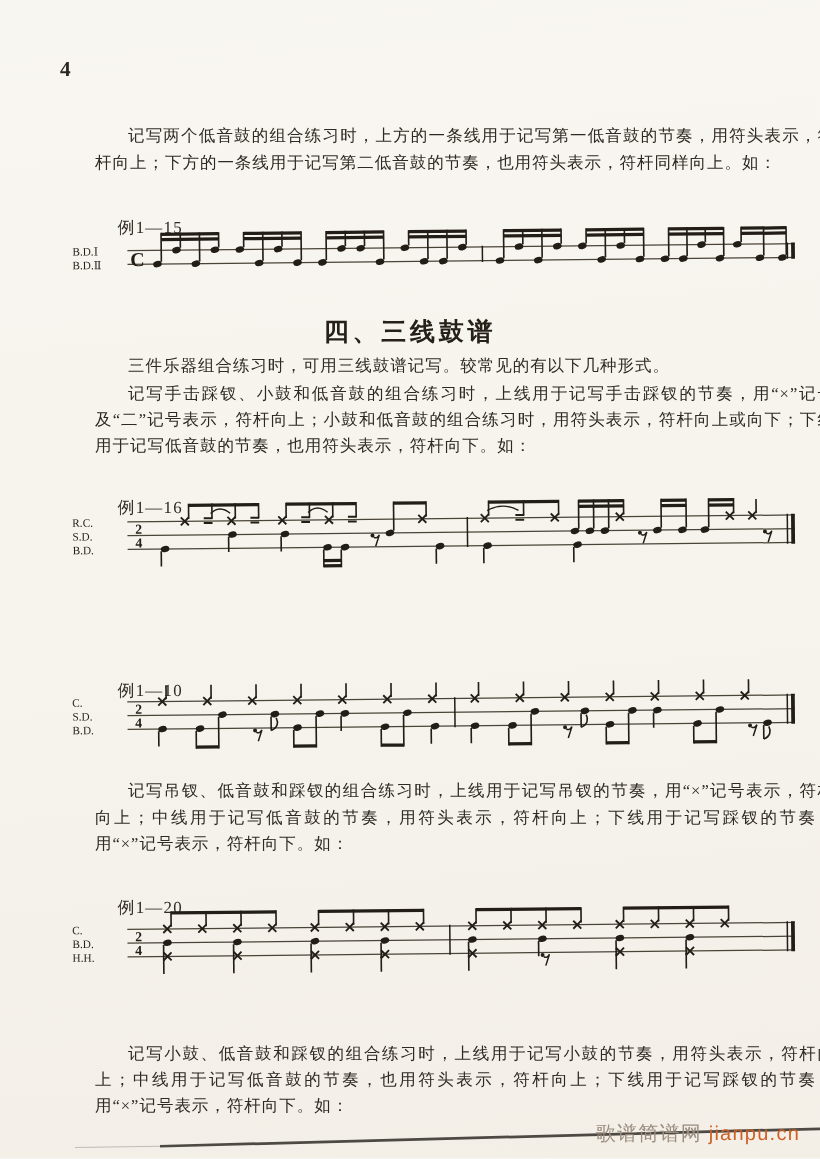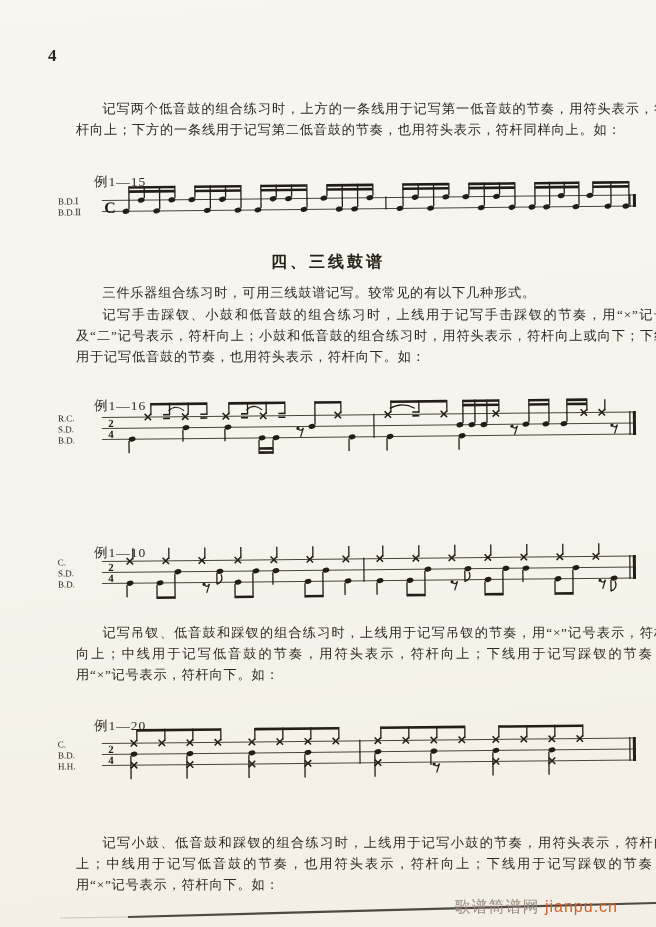--- a/index.html
+++ b/index.html
@@ -11,26 +11,26 @@
     color:#2b2620;
   }
   .pageno{position:absolute;left:48px;top:46px;font-size:17px;font-weight:bold;}
   .para{
     position:absolute;left:40px;width:592px;
     font-size:13.2px;line-height:21px;letter-spacing:0.8px;
     text-align:justify;text-indent:2em;color:#2e2922;margin-left:36px;
   }
   .heading{
     position:absolute;left:0;width:656px;text-align:center;
-    font-size:16px;font-weight:bold;letter-spacing:3px;color:#262118;
+    font-size:20px;font-weight:bold;letter-spacing:3px;color:#262118;
   }
   .caption{position:absolute;left:94px;font-size:13.5px;color:#2e2922;letter-spacing:1px;margin-top:23px;}
   .music{position:absolute;left:56px;transform:rotate(-0.6deg);transform-origin:0 50%;}
   .scanline{position:absolute;left:0;top:893px;width:656px;height:34px;}
-  .watermark{position:absolute;right:38px;top:897px;font-size:16px;letter-spacing:1px;white-space:nowrap;
+  .watermark{position:absolute;right:16px;top:897px;font-size:16px;letter-spacing:1px;white-space:nowrap;
     font-family:"Liberation Sans","DejaVu Sans",sans-serif;}
 </style>
 </head>
 <body>
 
 <div class="page">
 
   <div class="pageno">4</div>
 
   <div class="para" style="top:98px;">记写两个低音鼓的组合练习时，上方的一条线用于记写第一低音鼓的节奏，用符头表示，符杆向上；下方的一条线用于记写第二低音鼓的节奏，也用符头表示，符杆同样向上。如：</div>

